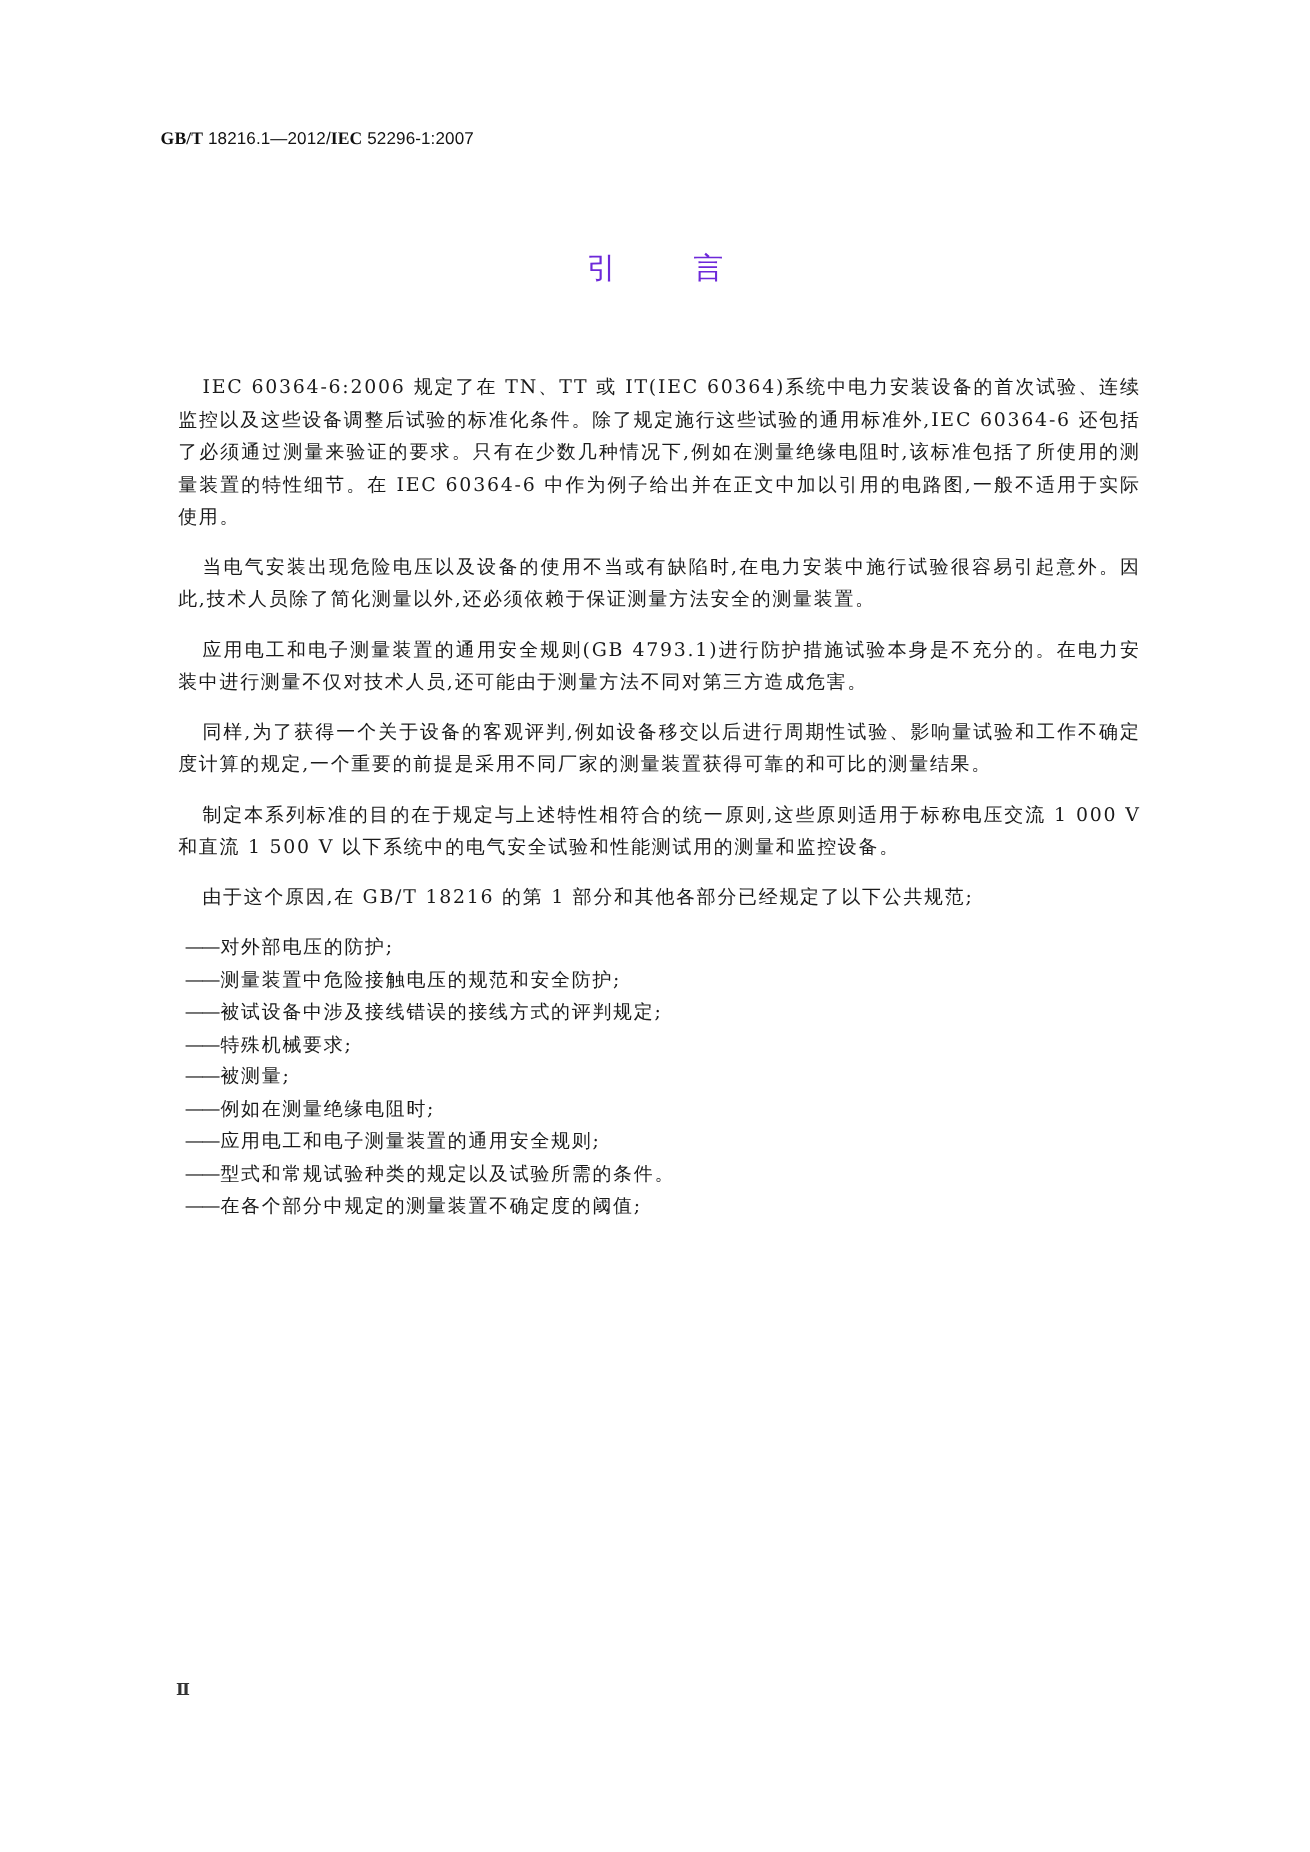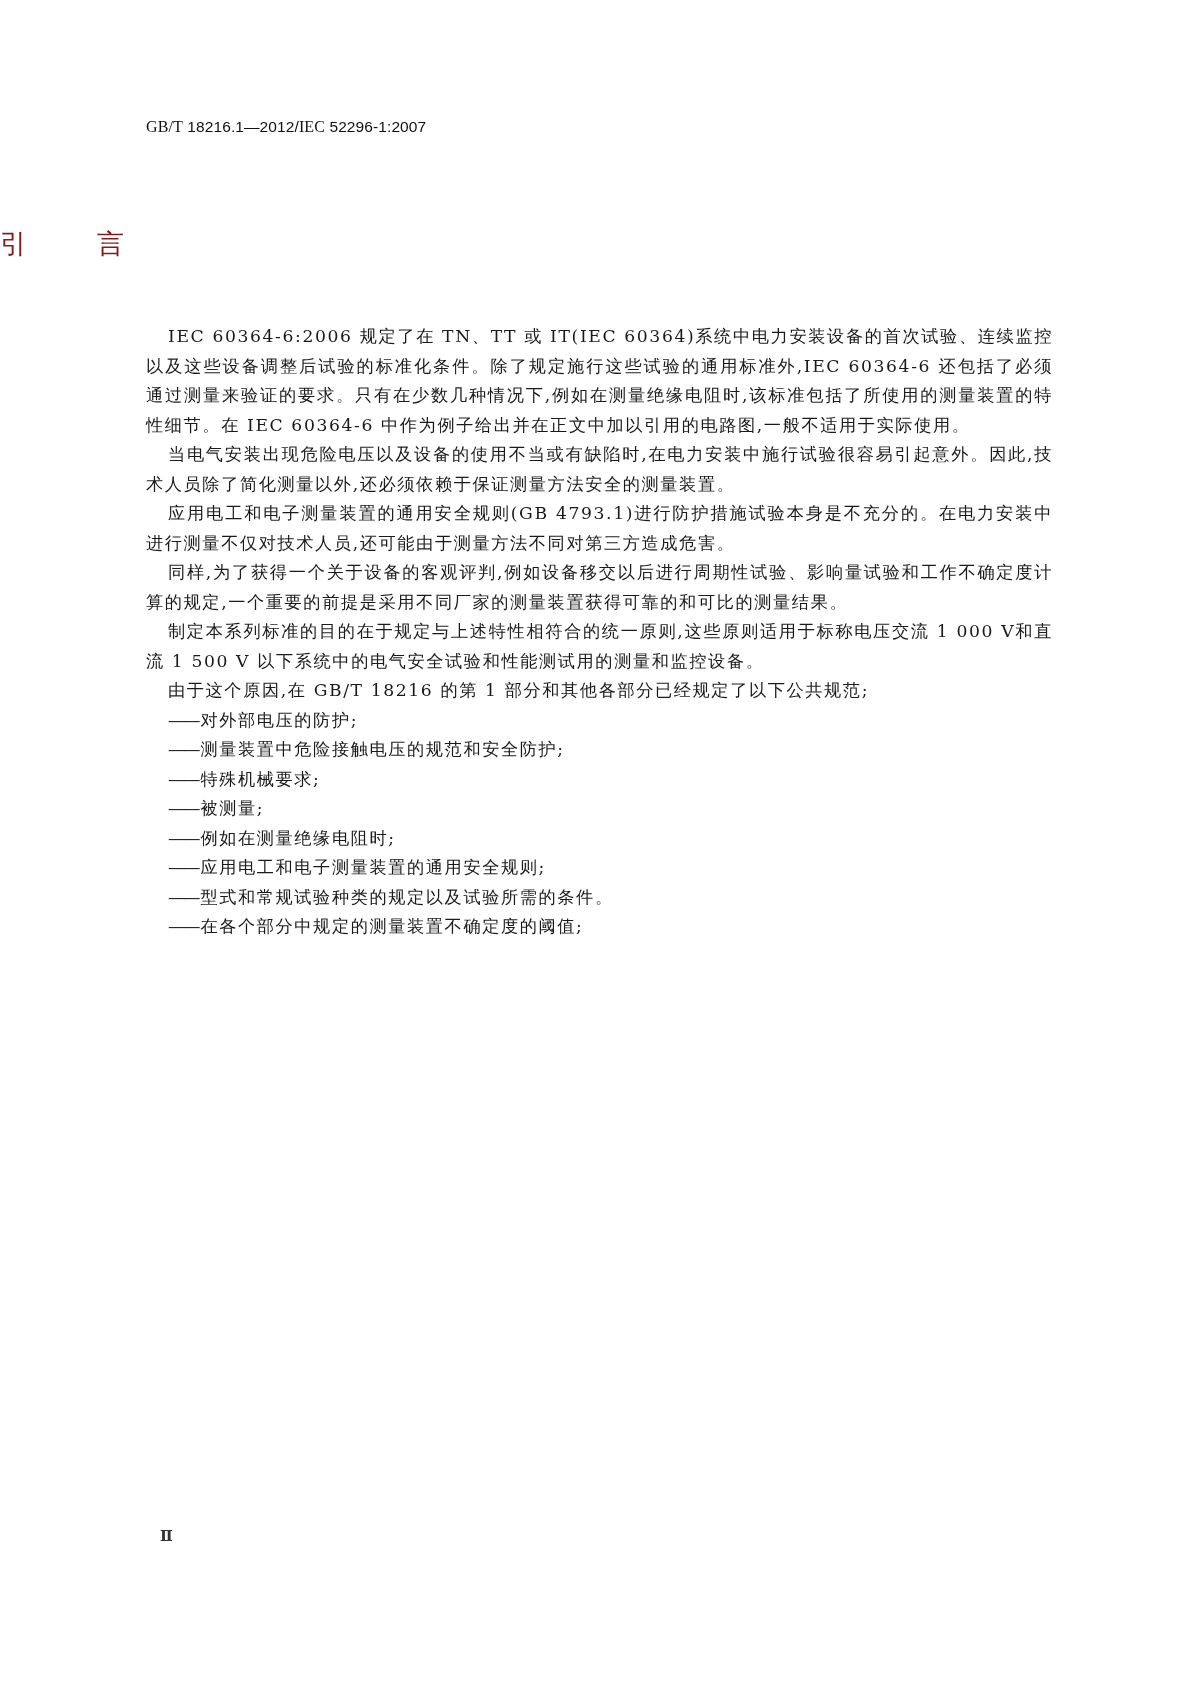--- a/index.html
+++ b/index.html
@@ -19,53 +19,53 @@
       position: absolute;
       left: 146px;
       top: 118px;
       font-family: "Liberation Sans", "DejaVu Sans", sans-serif;
       font-size: 15.5px;
       letter-spacing: 0.1px;
       color: #111;
     }
     .page-header .bold {
       font-family: "Liberation Serif", "DejaVu Serif", serif;
-      font-weight: normal;
+      font-weight: bold;
       font-size: 16px;
     }
     .section-title {
       position: absolute;
       left: 0;
       width: 1191px;
       top: 226px;
-      text-align: left;
+      text-align: center;
       font-family: "DejaVu Sans", "Liberation Sans", sans-serif;
       font-size: 27px;
-      color: #7f1d1d;
+      color: #6d28d9;
     }
     .section-title .char {
       display: inline-block;
     }
     .section-title .gap {
       display: inline-block;
       width: 70px;
     }
     .body {
       position: absolute;
       left: 146px;
       top: 322px;
       width: 907px;
       font-size: 17.2px;
       line-height: 29.5px;
       letter-spacing: 1.6px;
       text-align: justify;
       text-align-last: left;
     }
     .para {
-      margin: 0;
+      margin: 16px;
       text-indent: 22px;
     }
     .dash-item {
       margin: 0;
       padding-left: 22px;
       white-space: nowrap;
     }
     .dash {
       letter-spacing: -2px;
       margin-right: 2px;
@@ -97,20 +97,21 @@
   <p class="para">IEC 60364-6:2006 规定了在 TN、TT 或 IT(IEC 60364)系统中电力安装设备的首次试验、连续监控以及这些设备调整后试验的标准化条件。除了规定施行这些试验的通用标准外,IEC 60364-6 还包括了必须通过测量来验证的要求。只有在少数几种情况下,例如在测量绝缘电阻时,该标准包括了所使用的测量装置的特性细节。在 IEC 60364-6 中作为例子给出并在正文中加以引用的电路图,一般不适用于实际使用。</p>
   <p class="para">当电气安装出现危险电压以及设备的使用不当或有缺陷时,在电力安装中施行试验很容易引起意外。因此,技术人员除了简化测量以外,还必须依赖于保证测量方法安全的测量装置。</p>
   <p class="para">应用电工和电子测量装置的通用安全规则(GB 4793.1)进行防护措施试验本身是不充分的。在电力安装中进行测量不仅对技术人员,还可能由于测量方法不同对第三方造成危害。</p>
   <p class="para">同样,为了获得一个关于设备的客观评判,例如设备移交以后进行周期性试验、影响量试验和工作不确定度计算的规定,一个重要的前提是采用不同厂家的测量装置获得可靠的和可比的测量结果。</p>
   <p class="para">制定本系列标准的目的在于规定与上述特性相符合的统一原则,这些原则适用于标称电压交流 1 000 V和直流 1 500 V 以下系统中的电气安全试验和性能测试用的测量和监控设备。</p>
   <p class="para">由于这个原因,在 GB/T 18216 的第 1 部分和其他各部分已经规定了以下公共规范;</p>
 
   <div>
     <p class="dash-item"><span class="dash">——</span><span>对外部电压的防护;</span></p>
     <p class="dash-item"><span class="dash">——</span><span>测量装置中危险接触电压的规范和安全防护;</span></p>
+    <p class="dash-item"><span class="dash">——</span><span>被试设备中涉及接线错误的接线方式的评判规定;</span></p>
     <p class="dash-item"><span class="dash">——</span><span>特殊机械要求;</span></p>
     <p class="dash-item"><span class="dash">——</span><span>被测量;</span></p>
     <p class="dash-item"><span class="dash">——</span><span>例如在测量绝缘电阻时;</span></p>
     <p class="dash-item"><span class="dash">——</span><span>应用电工和电子测量装置的通用安全规则;</span></p>
     <p class="dash-item"><span class="dash">——</span><span>型式和常规试验种类的规定以及试验所需的条件。</span></p>
     <p class="dash-item"><span class="dash">——</span><span>在各个部分中规定的测量装置不确定度的阈值;</span></p>
   </div>
 </div>
 
 <div class="footer-page">Ⅱ</div>

